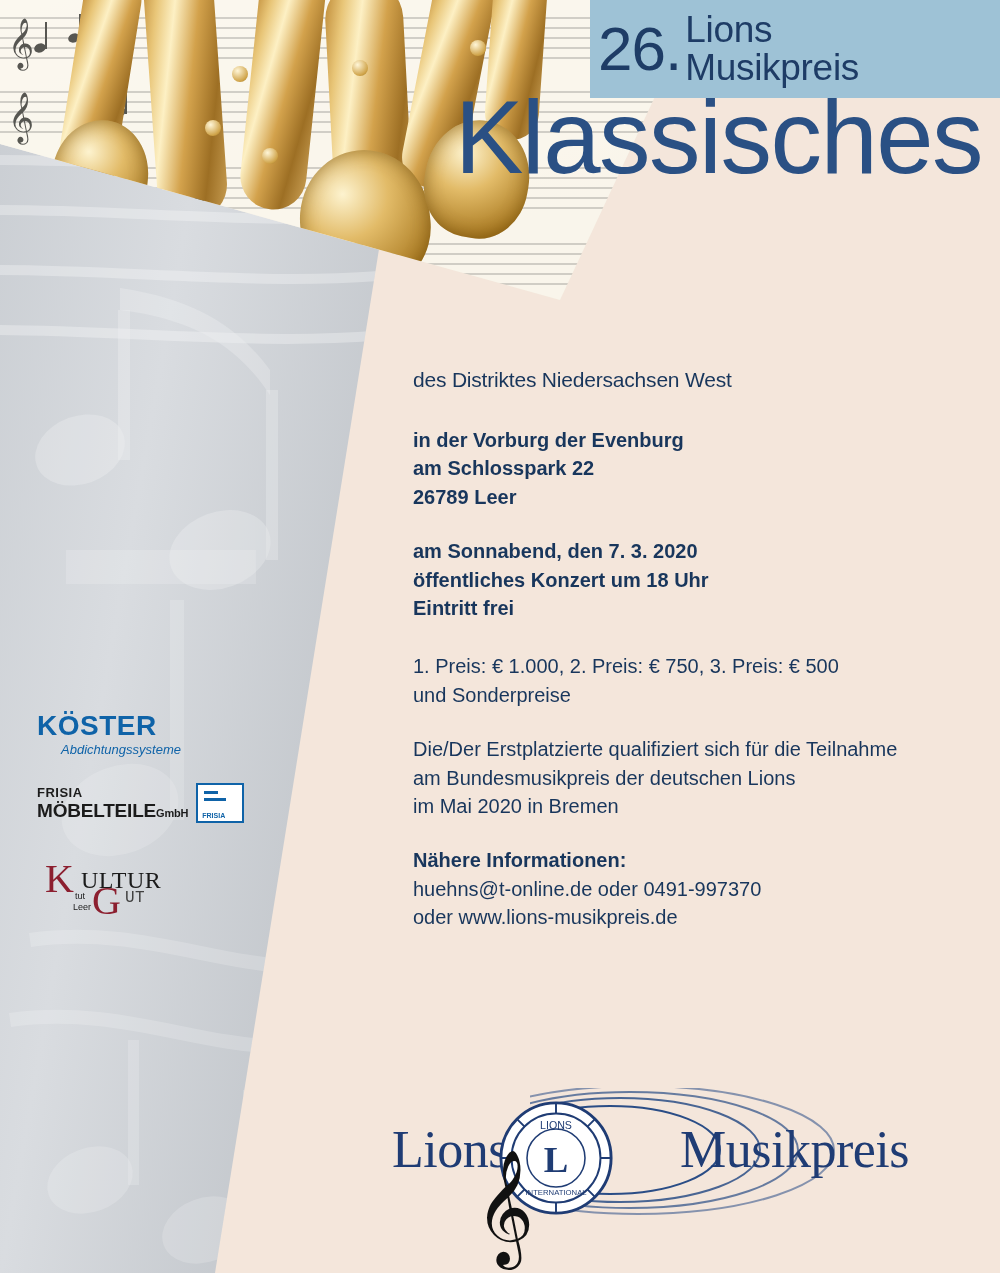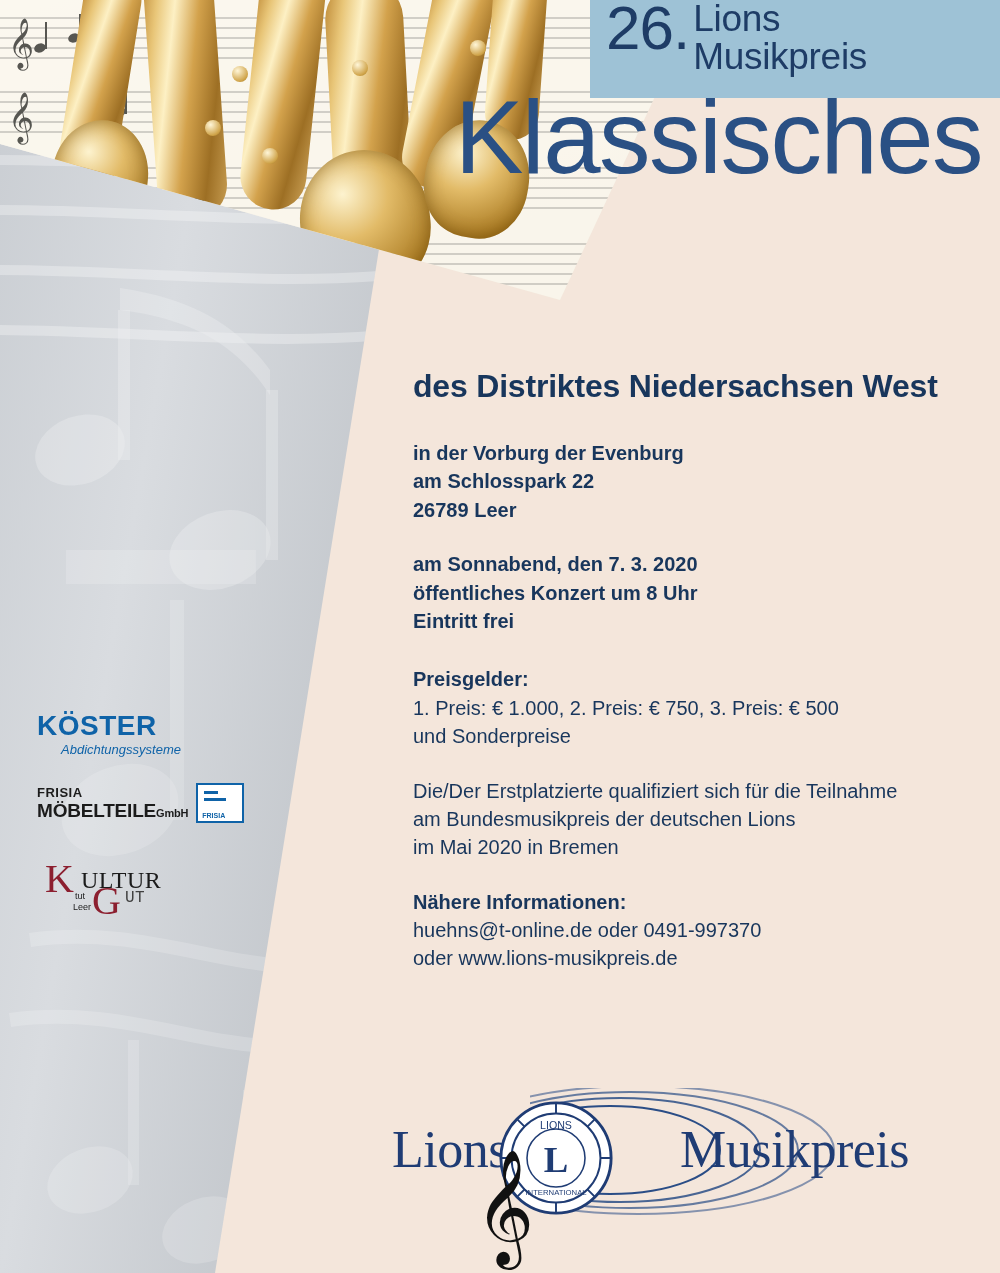--- a/index.html
+++ b/index.html
@@ -90,21 +90,22 @@
   
   .badge {
     position: absolute;
     left: 590px;
     top: 0;
     width: 410px;
     height: 98px;
     background: #9ec2d6;
     color: #1b3a63;
     display: flex;
-    padding-left: 16px;
+    align-items: center;
+    padding-left: 8px;
     box-sizing: border-box;
   }
   .badge .num {
     font-family: "Liberation Sans", sans-serif;
     font-size: 62px;
     font-weight: 400;
     line-height: .9;
     letter-spacing: -1px;
     color: #1e3c66;
   }
@@ -137,22 +138,22 @@
 
   
   .body {
     position: absolute;
     left: 413px;
     top: 368px;
     width: 560px;
     color: #1f3c64;
   }
   .h2 {
-    font-size: 32px;
-    font-weight: bold;
+    font-size: 21px;
+    font-weight: normal;
     letter-spacing: -.2px;
     margin: 0 0 34px 0;
     color: #18365c;
   }
   .blk { margin-bottom: 26px; }
   .blk .ln {
     font-size: 20px;
     line-height: 1.42;
     color: #18365c;
   }
@@ -381,26 +382,25 @@
     <div class="h2">des Distriktes Niedersachsen West</div>
 
     <div class="blk bold">
       <div class="ln">in der Vorburg der Evenburg</div>
       <div class="ln">am Schlosspark 22</div>
       <div class="ln">26789 Leer</div>
     </div>
 
     <div class="blk bold gap-lg">
       <div class="ln">am Sonnabend, den 7. 3. 2020</div>
-      <div class="ln">öffentliches Konzert um 8 Uhr</div>
+      <div class="ln">öffentliches Konzert um 18 Uhr</div>
       <div class="ln">Eintritt frei</div>
     </div>
 
     <div class="blk">
-      <div class="head">Preisgelder:</div>
       <div class="ln reg">1. Preis: € 1.000, 2. Preis: € 750, 3. Preis: € 500</div>
       <div class="ln reg">und Sonderpreise</div>
     </div>
 
     <div class="blk">
       <div class="ln reg">Die/Der Erstplatzierte qualifiziert sich für die Teilnahme</div>
       <div class="ln reg">am Bundesmusikpreis der deutschen Lions</div>
       <div class="ln reg">im Mai 2020 in Bremen</div>
     </div>
 

